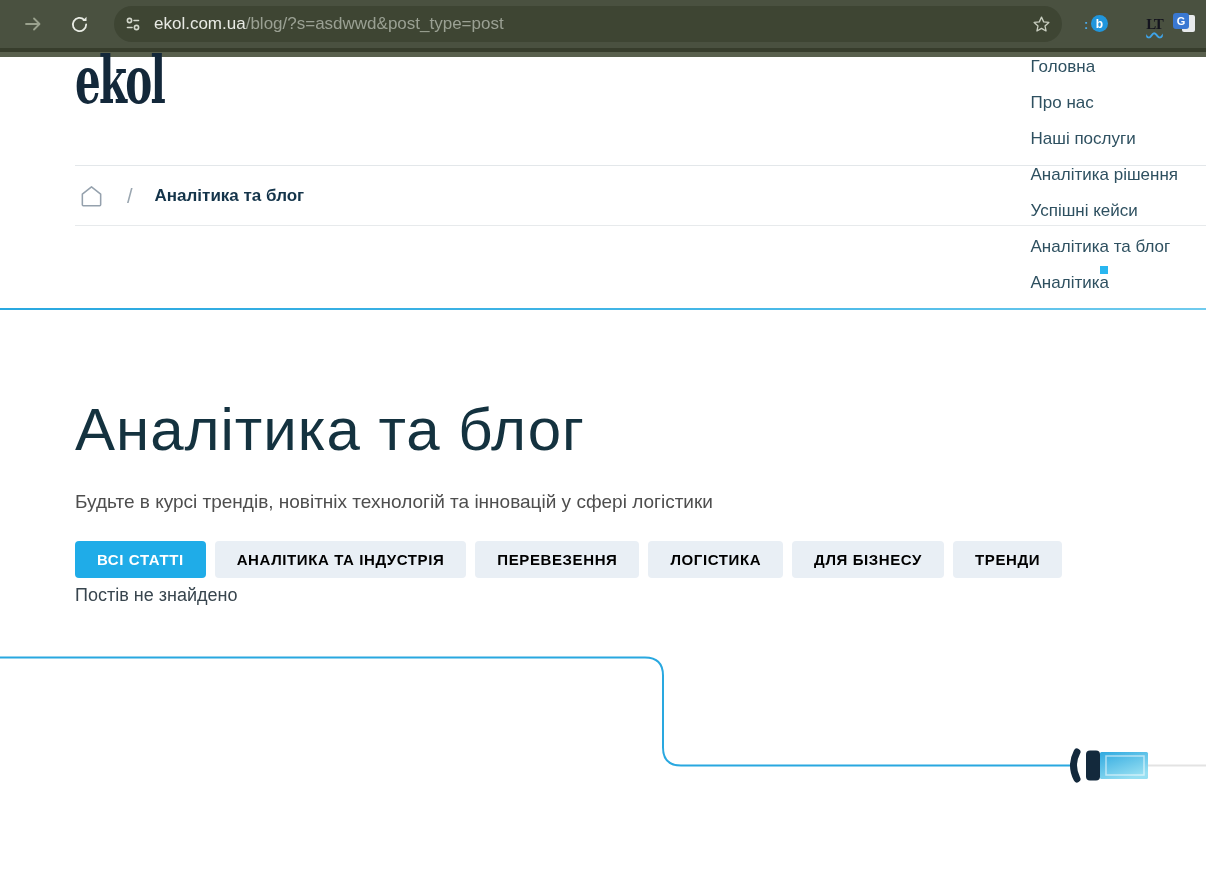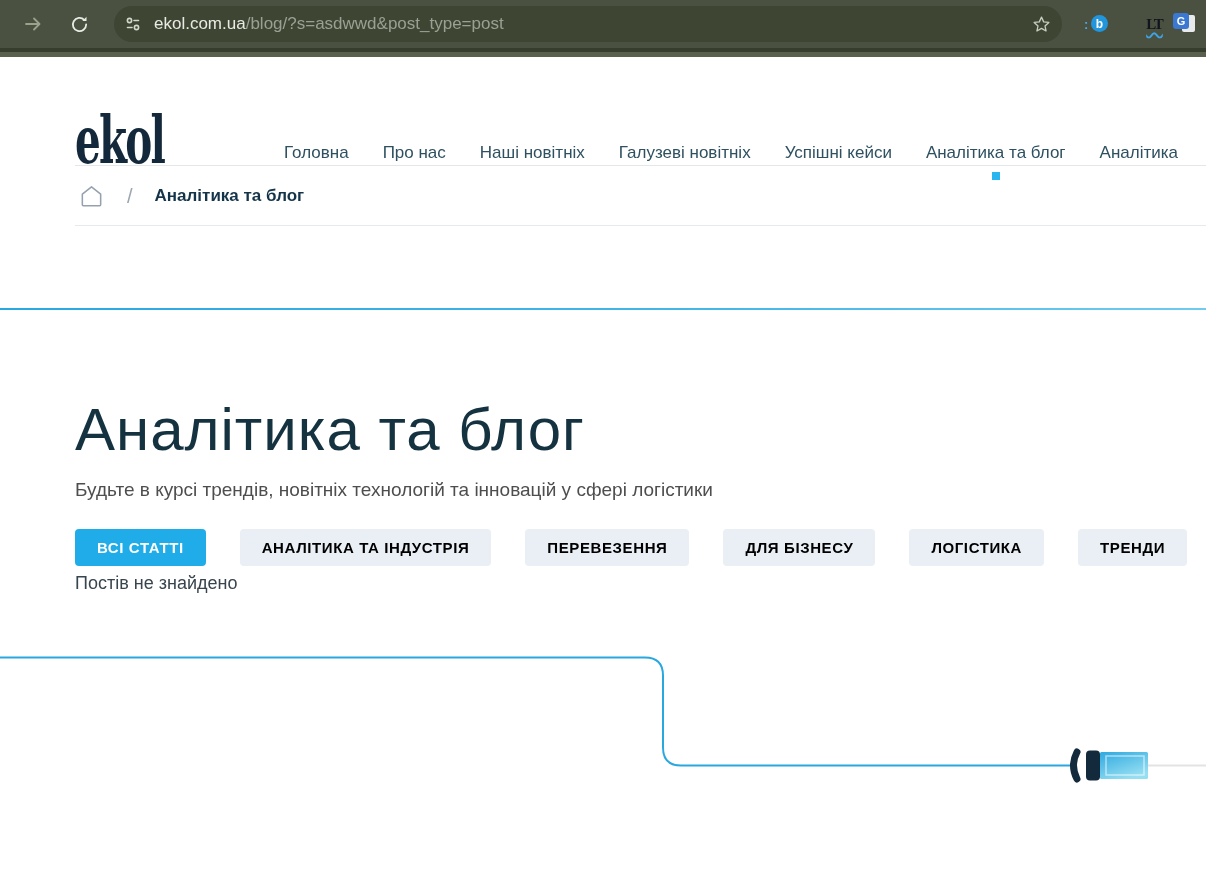--- a/index.html
+++ b/index.html
@@ -31,46 +31,46 @@
               text-decoration:underline wavy #3ea3e8 1.5px; text-underline-offset:3px; letter-spacing:-1px;margin-left:29px; }
   .gt-box { position:relative; width:22px; height:22px; }
   .gt-paper { position:absolute; right:0; top:2px; width:13px; height:17px; background:#e8eaec;
               border-radius:2px; }
   .gt-blue  { position:absolute; left:0; top:0; width:16px; height:16px; background:#3a78d2;
               border-radius:3px; color:#fff; font-size:11px; font-weight:bold;
               display:flex; align-items:center; justify-content:center; }
 
   
   .site-header { position:relative; height:109px; background:#fff; }
-  .header-inner { display:flex; align-items:flex-end; height:100%; padding:0 28px 3px 75px; }
+  .header-inner { display:flex; align-items:flex-start; height:100%; padding:0 28px 3px 75px; }
   .logo { font-family:"DejaVu Serif", serif; font-weight:bold; font-size:46px; color:#13283a;
           letter-spacing:-2px; transform:scaleY(1.42) scaleX(0.88); transform-origin:left center;
           cursor:pointer; line-height:1; }
-  .main-nav { display:flex; margin-left:auto; gap:34px; }
+  .main-nav { display:flex; margin-left:auto; gap:16px;flex-direction:column; }
   .nav-item { position:relative; font-size:17px; color:#2e5060; cursor:pointer; white-space:nowrap; }
   .nav-item.active::after { content:""; position:absolute; left:50%; transform:translateX(-50%);
           bottom:-17px; width:8px; height:8px; background:#29b6f0; }
   .header-border { position:absolute; left:75px; right:0; bottom:0; height:1px; background:#e3e7ea; }
 
   
   .breadcrumb-bar { position:relative; height:60px; display:flex; align-items:center;
           padding-left:78px; gap:22px; }
   .crumb-sep { font-size:20px; color:#9aa6b0; }
   .crumb-current { font-size:17px; font-weight:bold; color:#14344a; }
   .crumb-border { position:absolute; left:75px; right:0; bottom:0; height:1px; background:#e7eaec; }
 
   
   .top-road-line { position:absolute; left:0; top:308px; width:100%; height:2px;
           background:linear-gradient(90deg,#29a8e0 0%, #45b7e7 60%, #70cbee 100%); }
   .hero { padding:169px 0 0 75px; }
   .hero-title { font-size:60px; font-weight:400; color:#14323f; letter-spacing:1px; line-height:1.15; }
-  .hero-subtitle { margin-top:15px; font-size:19px; color:#4e4e4e; }
+  .hero-subtitle { margin-top:27px; font-size:19px; color:#4e4e4e; }
 
   
-  .filter-row { display:flex; gap:34px; margin:28px 0 0 75px; white-space:nowrap; }
+  .filter-row { display:flex; gap:9px; margin:28px 0 0 75px; white-space:nowrap; }
   .filter-btn { height:37px; padding:0 22px; display:flex; align-items:center; justify-content:center;
           background:#e9eff5; color:#000000; font-size:15px; font-weight:bold; letter-spacing:0.6px;
           border:none; border-radius:4px; cursor:pointer; font-family:"Liberation Sans", sans-serif; }
   .filter-btn.active { background:#1face8; color:#ffffff; }
   .empty-msg { margin:7px 0 4px 75px; font-size:18px; color:#38454e; }
 
   
   .road-svg { position:absolute; left:0; top:0; width:1206px; height:875px; pointer-events:none; }
 </style>
 </head>
@@ -128,22 +128,22 @@
   <div class="chrome-line"></div>
   <div class="chrome-strip"></div>
 </div>
 
 <div class="site-header">
   <div class="header-inner">
     <div class="logo">ekol</div>
     <nav class="main-nav">
       <span class="nav-item">Головна</span>
       <span class="nav-item">Про нас</span>
-      <span class="nav-item">Наші новітніх</span>
-      <span class="nav-item">Галузеві новітніх</span>
+      <span class="nav-item">Наші послуги</span>
+      <span class="nav-item">Аналітика рішення</span>
       <span class="nav-item">Успішні кейси</span>
       <span class="nav-item active">Аналітика та блог</span>
       <span class="nav-item">Аналітика</span>
     </nav>
   </div>
   <div class="header-border"></div>
 </div>
 
 <div class="breadcrumb-bar">
   <span style="cursor:pointer; display:flex;">
@@ -160,22 +160,22 @@
 
 <div class="hero">
   <h1 class="hero-title">Аналітика та блог</h1>
   <p class="hero-subtitle">Будьте в курсі трендів, новітніх технологій та інновацій у сфері логістики</p>
 </div>
 
 <div class="filter-row">
   <button class="filter-btn active">ВСІ СТАТТІ</button>
   <button class="filter-btn">АНАЛІТИКА ТА ІНДУСТРІЯ</button>
   <button class="filter-btn">ПЕРЕВЕЗЕННЯ</button>
+  <button class="filter-btn">ЛОГІСТИКА</button>
   <button class="filter-btn">ДЛЯ БІЗНЕСУ</button>
-  <button class="filter-btn">ЛОГІСТИКА</button>
   <button class="filter-btn">ТРЕНДИ</button>
 </div>
 
 <p class="empty-msg">Постів не знайдено</p>
 
 <svg class="road-svg" viewBox="0 0 1206 875">
   <defs>
     <linearGradient id="trailerGrad" x1="0" y1="0" x2="0.6" y2="1">
       <stop offset="0" stop-color="#2fa9e0"></stop>
       <stop offset="1" stop-color="#96dff2"></stop>

